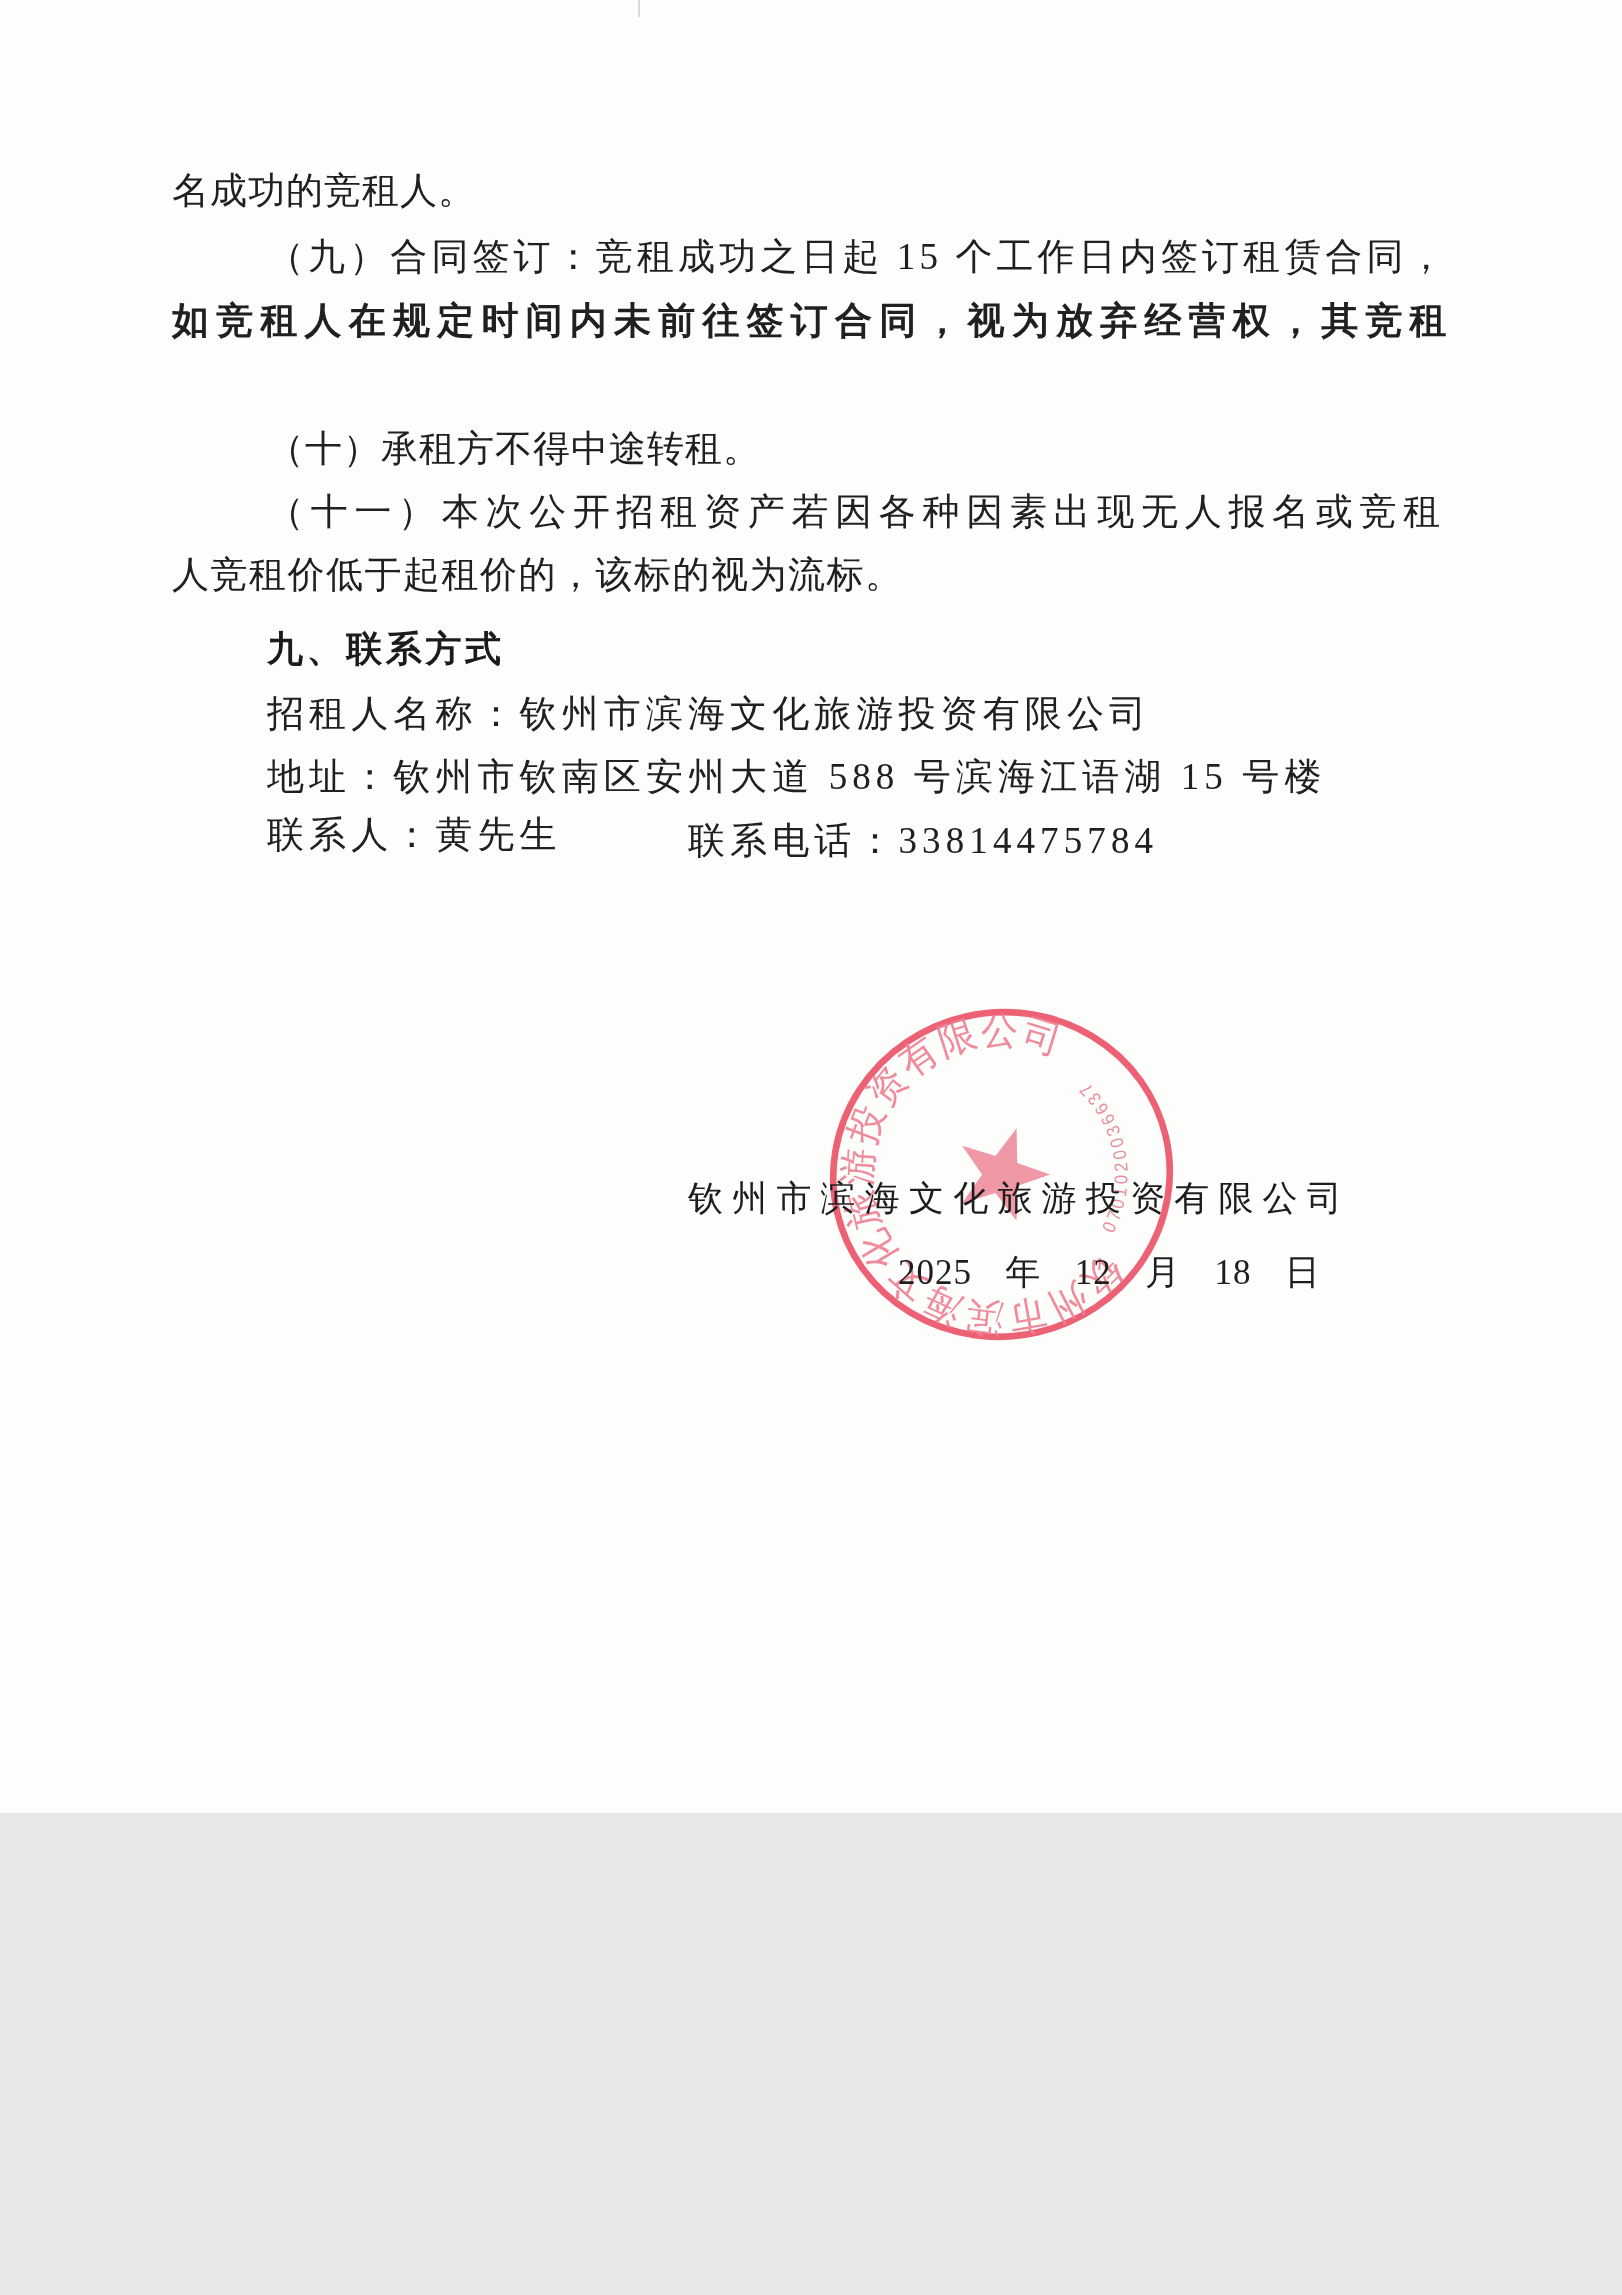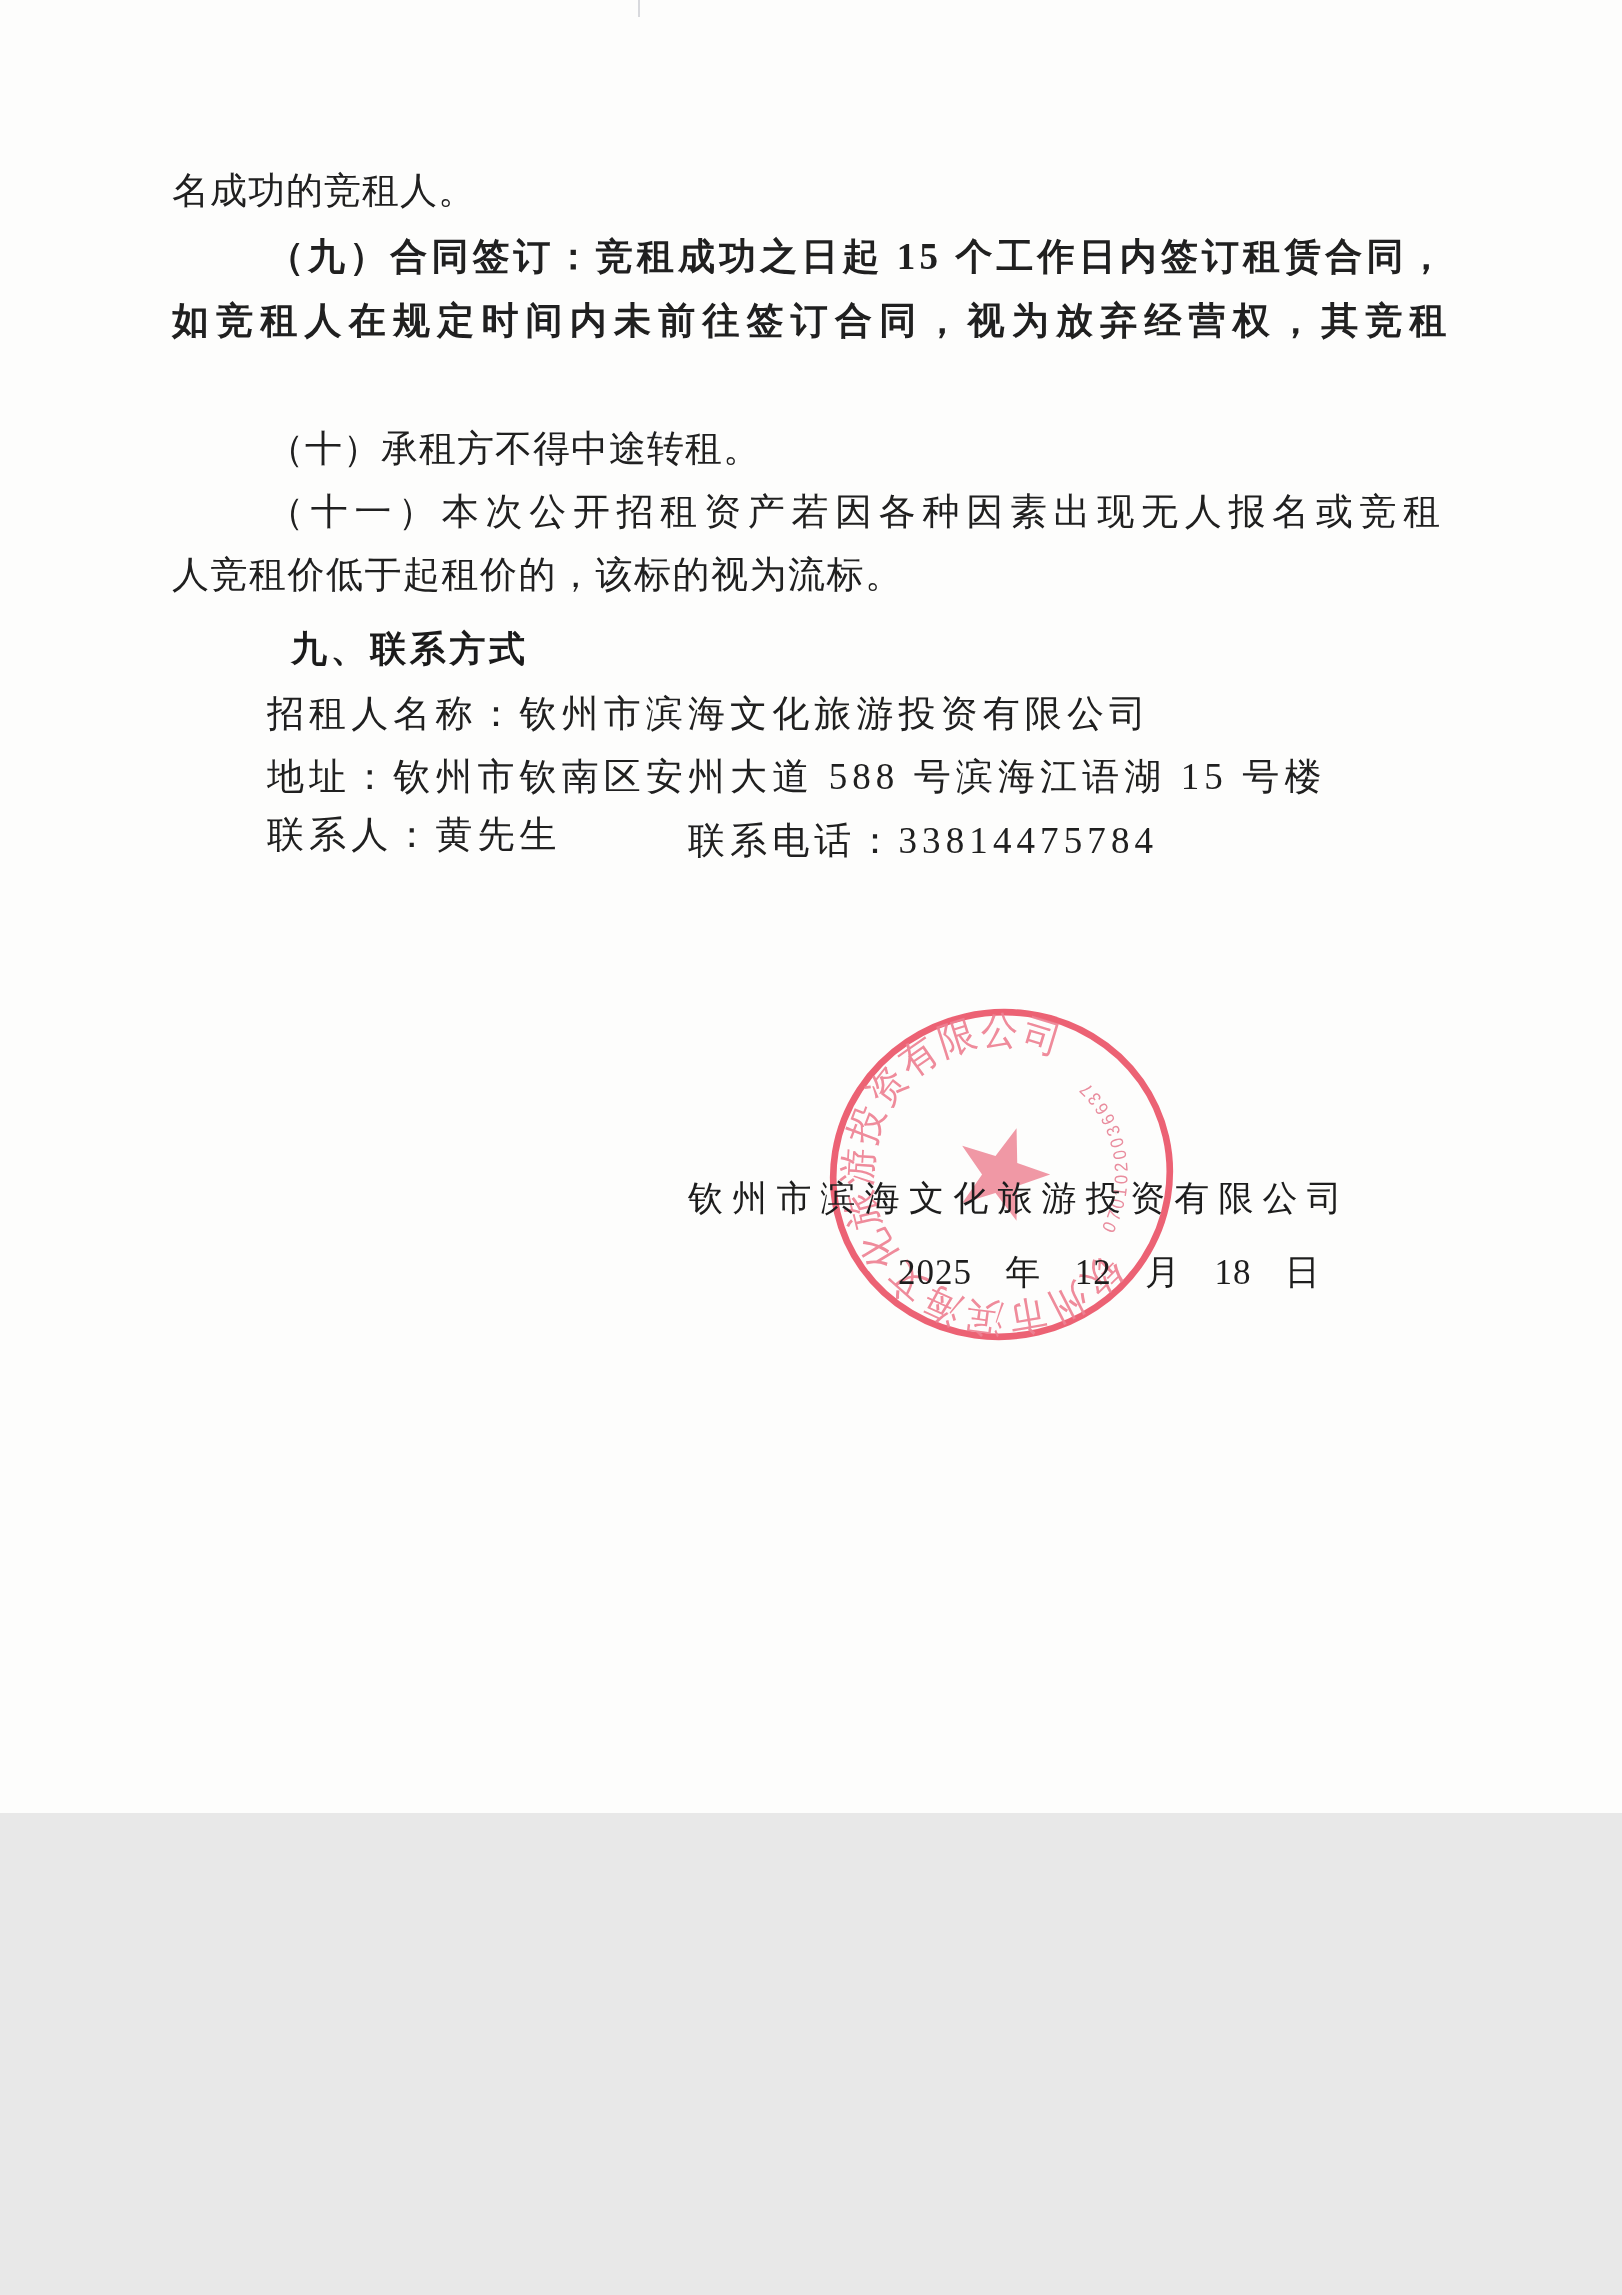--- a/index.html
+++ b/index.html
@@ -12,30 +12,30 @@
   }
   
   .tline{
     position:absolute;
     font-size:37px;line-height:1.1;
     color:#202020;
     white-space:pre;
     font-family:"Liberation Serif","DejaVu Serif",serif;
   }
   #l1{left:172px;top:171px;letter-spacing:1px;}
-  #l2{left:267px;top:237px;letter-spacing:4.1px;font-weight:bold;}
+  #l2{left:267px;top:237px;letter-spacing:4.1px;}
   #l3{left:172px;top:301px;letter-spacing:7.2px;font-weight:bold;}
   #l4{left:172px;top:365px;letter-spacing:1px;}
   #l5{left:267px;top:429px;letter-spacing:1px;}
   #l6{left:267px;top:492px;letter-spacing:6.7px;}
   #l7{left:172px;top:555px;letter-spacing:1.5px;}
   #sec-heading{
     left:267px;top:629px;
     font-family:"Liberation Sans","DejaVu Sans",sans-serif;
-    font-weight:700;font-size:36px;letter-spacing:3.6px;color:#1b1b1b;margin-left:24px;
+    font-weight:700;font-size:36px;letter-spacing:3.6px;color:#1b1b1b;
   }
   #c1{left:267px;top:694px;letter-spacing:5.1px;}
   #c2{left:267px;top:757px;letter-spacing:5.1px;}
   #c3a{left:267px;top:815px;letter-spacing:5.1px;}
   #c3b{left:688px;top:821px;letter-spacing:5.1px;}
   
   #seal{
     position:absolute;left:817px;top:990px;width:369px;height:369px;
     filter:blur(0.7px);
     mix-blend-mode:multiply;

